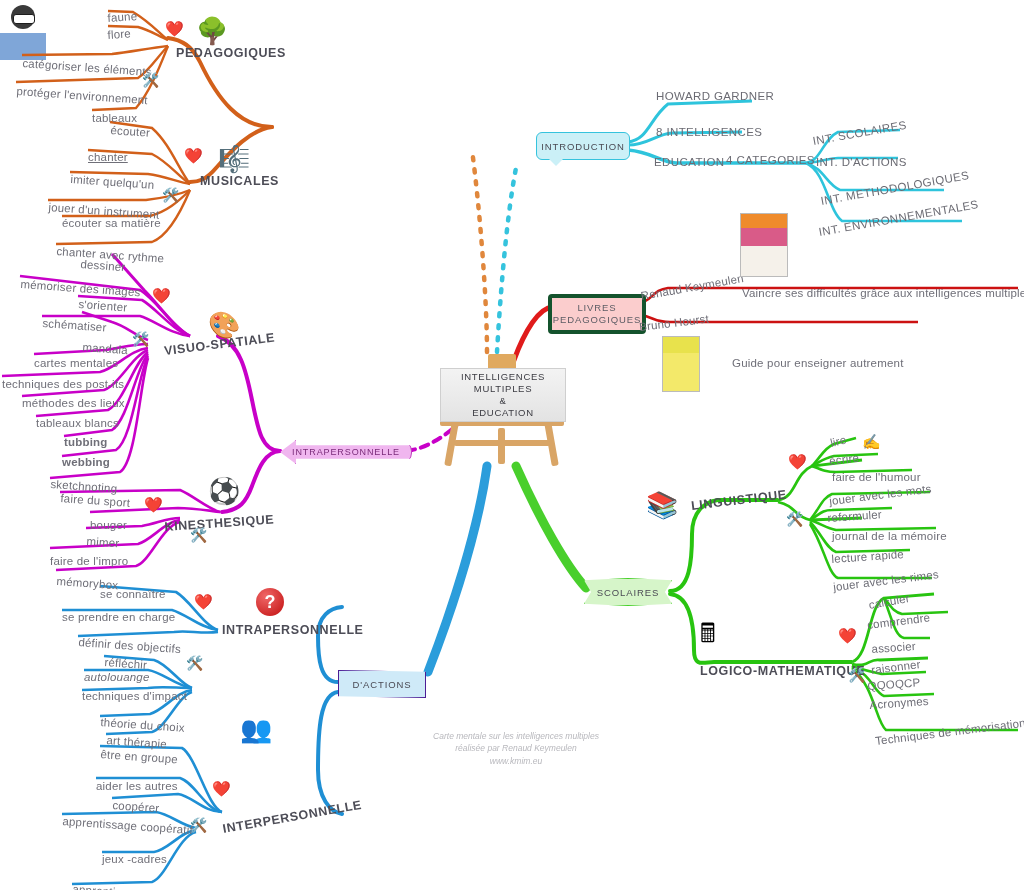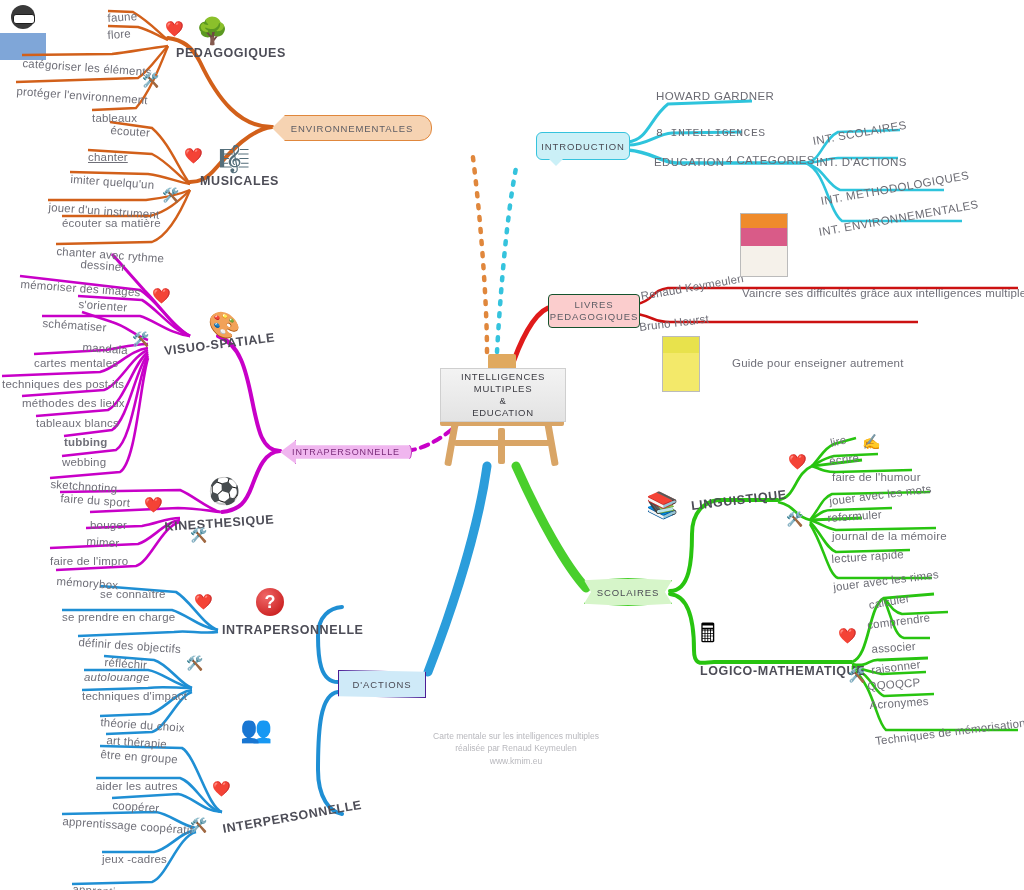--- a/index.html
+++ b/index.html
@@ -36,21 +36,21 @@
   #box-env{left:272px;top:115px;width:158px;height:24px;background:#f6d3b2;
      border:1px solid #e0873c;color:#5c5c64;
      border-radius:0 12px 12px 0;
      clip-path:polygon(0 50%,13px 0,100% 0,100% 100%,13px 100%);}
   #box-intro{left:536px;top:132px;width:92px;height:26px;background:#cbf0f7;
      border:1px solid #35c3dd;color:#4a4a54;border-radius:6px;}
   #box-intro:after{content:"";position:absolute;left:12px;bottom:-7px;width:0;height:0;
      border-left:7px solid transparent;border-right:7px solid transparent;
      border-top:7px solid #cbf0f7;}
   #box-livres{left:548px;top:294px;width:90px;height:32px;background:#fbcdcd;
-     border:1px solid #14532d;color:#5c5c64;border-radius:4px;
+     border:4px solid #14532d;color:#5c5c64;border-radius:4px;
      flex-direction:column;line-height:1.25;font-size:9.5px;}
   #box-meth{left:280px;top:440px;width:130px;height:22px;background:#f0b6ef;
      border:1px solid #c23cc0;color:#7a2b79;font-size:9px;
      clip-path:polygon(0 50%,16px 0,16px 22%,100% 22%,100% 78%,16px 78%,16px 100%);
      border-radius:0 11px 11px 0;}
   #box-actions{left:338px;top:670px;width:86px;height:26px;background:#cfeaf8;
      border:1px solid #4c1d95;color:#4a4a54;font-size:9.5px;
      clip-path:polygon(0 0,100% 6%,100% 100%,0 94%);}
   #box-scol{left:584px;top:578px;width:86px;height:26px;background:#d6f5c9;
      border:1px solid #49cf2c;color:#4a4a54;font-size:9.5px;
@@ -63,21 +63,21 @@
   .pic{font-size:26px;}
   .book-thumb{position:absolute;border:1px solid #bbb;}
   #thumb-livre1{left:740px;top:213px;width:46px;height:62px;
      background:linear-gradient(180deg,#ef8b2c 0 22%,#d95b88 22% 52%,#f5f1ea 52% 100%);}
   #thumb-livre2{left:662px;top:336px;width:36px;height:54px;
      background:linear-gradient(180deg,#e8e24c 0 30%,#f3e96a 30% 100%);}
   #thumb-gardner{left:648px;top:20px;width:46px;height:60px;}
 
   #credit{position:absolute;left:386px;top:730px;width:260px;text-align:center;
      font-size:8.5px;color:#b8b8bd;line-height:1.45;}
-  .cred-line{display:block;}
+  .cred-line{display:block;font-style:italic;}
 </style>
 </head>
 <body>
 
 <div id="map">
 
   <svg class="links" viewBox="0 0 1024 890">
     <defs></defs>
 
     <path d="M487,352 C487,300 480,210 472,150" stroke="#e0873c" stroke-width="4.5" fill="none" stroke-linecap="round" stroke-dasharray="3 9"></path>
@@ -196,21 +196,20 @@
     <div class="easel-leg" style="left:8px;top:68px;width:124px;height:8px;"></div>
     <div class="easel-leg" style="left:56px;top:4px;width:28px;height:16px;background:#e0a95f;"></div>
     <div class="canvas-board">
       <span>INTELLIGENCES</span>
       <span>MULTIPLES</span>
       <span>&amp;</span>
       <span>EDUCATION</span>
     </div>
   </div>
 
-  <div id="box-env" class="cat-box">ENVIRONNEMENTALES</div>
 
   <div id="box-intro" class="cat-box">INTRODUCTION</div>
 
   <div id="box-livres" class="cat-box">
     <span>LIVRES</span>
     <span>PEDAGOGIQUES</span>
   </div>
 
   <div id="box-meth" class="cat-box">INTRAPERSONNELLE</div>
 
@@ -243,21 +242,21 @@
   <div class="lbl leaf rp4" style="left:80px;top:259px;">dessiner</div>
   <div class="lbl leaf rp4" style="left:20px;top:279px;">mémoriser des images</div>
   <div class="lbl leaf rp4" style="left:78px;top:299px;">s'orienter</div>
   <div class="lbl leaf rp4" style="left:42px;top:318px;">schématiser</div>
   <div class="lbl leaf rp4" style="left:82px;top:342px;">mandala</div>
   <div class="lbl leaf" style="left:34px;top:358px;">cartes mentales</div>
   <div class="lbl leaf" style="left:2px;top:379px;">techniques des post-its</div>
   <div class="lbl leaf" style="left:22px;top:398px;">méthodes des lieux</div>
   <div class="lbl leaf" style="left:36px;top:418px;">tableaux blancs</div>
   <div class="lbl leaf" style="left:64px;top:437px;font-weight:bold;">tubbing</div>
-  <div class="lbl leaf" style="left:62px;top:457px;">webbing</div>
+  <div class="lbl leaf" style="left:62px;top:457px;font-weight:bold;">webbing</div>
   <div class="lbl leaf rp4" style="left:50px;top:479px;">sketchnoting</div>
 
   <div class="lbl leaf rp4" style="left:60px;top:493px;">faire du sport</div>
   <div class="lbl leaf" style="left:90px;top:520px;">bouger</div>
   <div class="lbl leaf rp4" style="left:86px;top:536px;">mimer</div>
   <div class="lbl leaf" style="left:50px;top:556px;">faire de l'impro</div>
   <div class="lbl leaf rp4" style="left:56px;top:576px;">mémorybox</div>
 
   <div class="lbl leaf" style="left:100px;top:589px;">se connaître</div>
   <div class="lbl leaf" style="left:62px;top:612px;">se prendre en charge</div>
@@ -286,21 +285,21 @@
 
   <div class="lbl leaf r-10" style="left:870px;top:600px;">calculer</div>
   <div class="lbl leaf r-7" style="left:868px;top:620px;">comprendre</div>
   <div class="lbl leaf r-4" style="left:872px;top:644px;">associer</div>
   <div class="lbl leaf r-7" style="left:872px;top:665px;">raisonner</div>
   <div class="lbl leaf r-4" style="left:868px;top:681px;">QQOQCP</div>
   <div class="lbl leaf r-4" style="left:870px;top:700px;">Acronymes</div>
   <div class="lbl leaf r-7" style="left:876px;top:736px;">Techniques de mémorisation</div>
 
   <div class="lbl small-cap" style="left:656px;top:91px;">HOWARD GARDNER</div>
-  <div class="lbl small-cap" style="left:656px;top:127px;font-family:Liberation Mono, monospace;">8 INTELLIGENCES</div>
+  <div class="lbl small-cap" style="left:656px;top:127px;">8 INTELLIGENCES</div>
   <div class="lbl small-cap" style="left:654px;top:157px;">EDUCATION</div>
   <div class="lbl small-cap" style="left:726px;top:155px;">4 CATEGORIES</div>
   <div class="lbl small-cap r-10" style="left:814px;top:136px;">INT. SCOLAIRES</div>
   <div class="lbl small-cap" style="left:816px;top:157px;">INT. D'ACTIONS</div>
   <div class="lbl small-cap r-10" style="left:822px;top:196px;">INT. METHODOLOGIQUES</div>
   <div class="lbl small-cap r-10" style="left:820px;top:227px;">INT. ENVIRONNEMENTALES</div>
 
   <div class="lbl leaf r-10" style="left:642px;top:291px;">Renaud Keymeulen</div>
   <div class="lbl leaf" style="left:742px;top:288px;">Vaincre ses difficultés grâce aux intelligences multiples</div>
   <div class="lbl leaf r-7" style="left:640px;top:322px;">Bruno Hourst</div>

